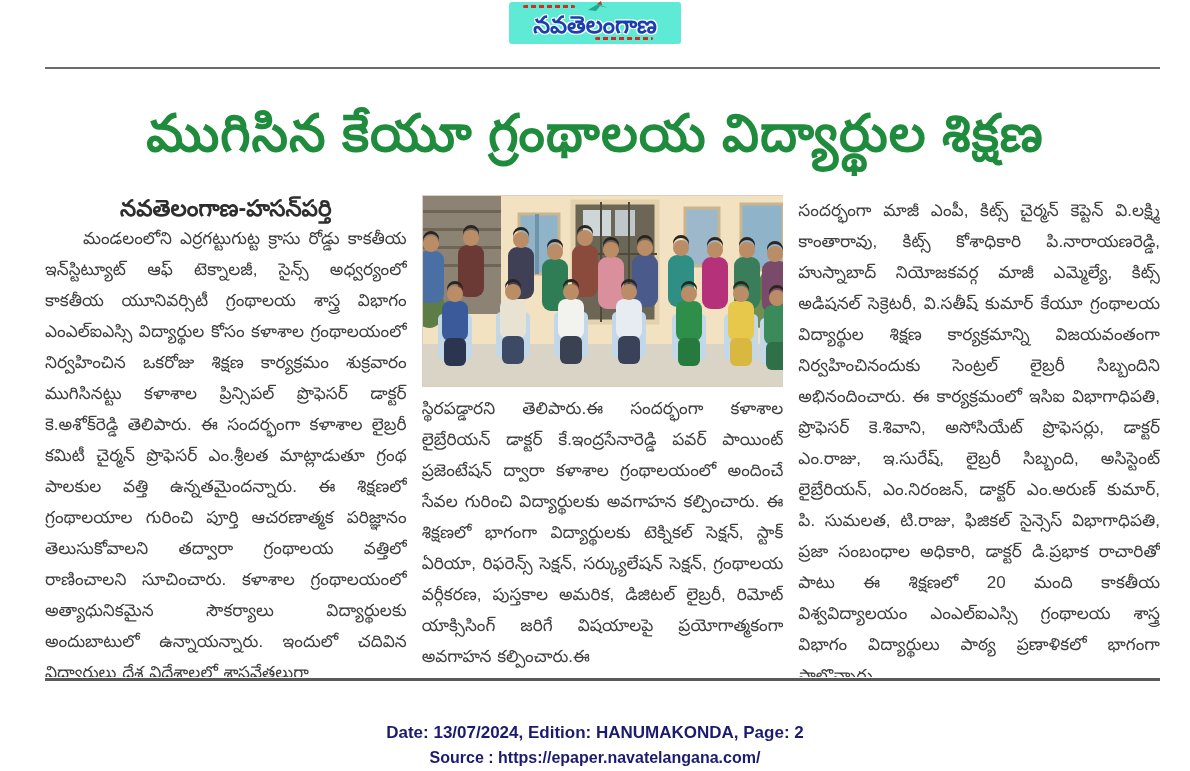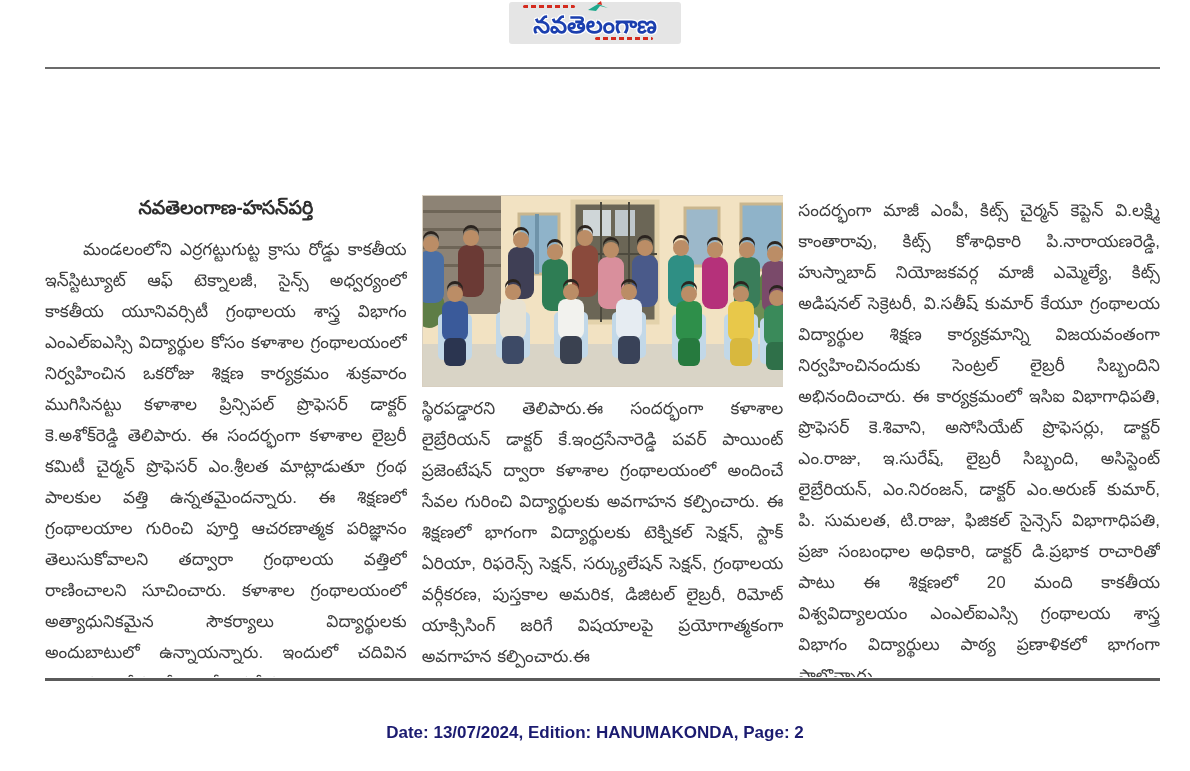--- a/index.html
+++ b/index.html
@@ -9,21 +9,21 @@
     font-family: "Liberation Sans", "DejaVu Sans", sans-serif;
     position: relative; overflow: hidden;
     color: #3d3d3d;
   }
   .page { width: 1190px; height: 771px; position: relative; background: #ffffff; }
 
   
   .masthead { position: absolute; top: 2px; left: 0; width: 100%; display: flex; justify-content: center; }
   .logo {
     position: relative;
-    background: #e5e5e5;
+    background: #5eead4;
     width: 172px; height: 42px;
     border-radius: 3px;
     display: flex; align-items: center; justify-content: center;
   }
   .logo-title {
     font-size: 24px; font-weight: bold; color: #1B3FAF;
     text-shadow: -1px -1px 0 #fff, 1px -1px 0 #fff, -1px 1px 0 #fff, 1px 1px 0 #fff;
     line-height: 1; padding-top: 4px;
     white-space: nowrap;
   }
@@ -55,22 +55,22 @@
     white-space: nowrap; overflow: hidden;
   }
 
   
   .columns {
     position: absolute; top: 195px; left: 45px; width: 1115px; height: 482px;
     display: flex; gap: 15px;
   }
   .col { width: 362px; height: 482px; overflow: hidden; }
   .dateline {
-    text-align: center; font-weight: bold; font-size: 19px; color: #2e2e2e;
-    margin-bottom: 13px; line-height: 26px;
+    text-align: center; font-weight: bold; font-size: 23px; color: #2e2e2e;
+    margin-bottom: 2px; line-height: 26px;
   }
   .body-text {
     font-size: 17px; line-height: 31px; text-align: justify; color: #3d3d3d;
     word-spacing: 1px;
   }
   .indent { text-indent: 38px; }
 
   
   .photo-frame {
     width: 362px; height: 192px; margin-bottom: 6px;
@@ -101,20 +101,21 @@
         <path d="M1 9 L11 3 L21 7 L13 5 L9 10 Z" fill="#1FA98D"></path>
         <path d="M10 3 L14 0 L15 4 Z" fill="#D42B1E"></path>
       </svg>
       <div class="logo-title">నవతెలంగాణ</div>
       <span class="logo-tagline-bottom"></span>
     </div>
   </header>
 
   <div class="rule-top"></div>
 
+  <h1 class="headline">ముగిసిన కేయూ గ్రంథాలయ విద్యార్థుల శిక్షణ</h1>
 
   <div class="columns">
 
     <div class="col">
       <div class="dateline">నవతెలంగాణ-హసన్‌పర్తి</div>
       <p class="body-text indent">మండలంలోని ఎర్రగట్టుగుట్ట క్రాసు రోడ్డు కాకతీయ ఇన్‌స్టిట్యూట్ ఆఫ్ టెక్నాలజీ, సైన్స్ అధ్వర్యంలో కాకతీయ యూనివర్సిటీ గ్రంథాలయ శాస్త్ర విభాగం ఎంఎల్ఐఎస్సి విద్యార్థుల కోసం కళాశాల గ్రంథాలయంలో నిర్వహించిన ఒకరోజు శిక్షణ కార్యక్రమం శుక్రవారం ముగిసినట్టు కళాశాల ప్రిన్సిపల్ ప్రొఫెసర్ డాక్టర్ కె.అశోక్‌రెడ్డి తెలిపారు. ఈ సందర్భంగా కళాశాల లైబ్రరీ కమిటీ చైర్మన్ ప్రొఫెసర్ ఎం.శ్రీలత మాట్లాడుతూ గ్రంథ పాలకుల వత్తి ఉన్నతమైందన్నారు. ఈ శిక్షణలో గ్రంథాలయాల గురించి పూర్తి ఆచరణాత్మక పరిజ్ఞానం తెలుసుకోవాలని తద్వారా గ్రంథాలయ వత్తిలో రాణించాలని సూచించారు. కళాశాల గ్రంథాలయంలో అత్యాధునికమైన సౌకర్యాలు విద్యార్థులకు అందుబాటులో ఉన్నాయన్నారు. ఇందులో చదివిన విద్యార్థులు దేశ విదేశాలలో శాస్త్రవేత్తలుగా</p>
     </div>
 
     <div class="col">
       <div class="photo-frame">
@@ -188,15 +189,16 @@
     <div class="col">
       <p class="body-text">సందర్భంగా మాజీ ఎంపీ, కిట్స్ చైర్మన్ కెప్టెన్ వి.లక్ష్మి కాంతారావు, కిట్స్ కోశాధికారి పి.నారాయణరెడ్డి, హుస్నాబాద్ నియోజకవర్గ మాజీ ఎమ్మెల్యే, కిట్స్ అడిషనల్ సెక్రెటరీ, వి.సతీష్ కుమార్ కేయూ గ్రంథాలయ విద్యార్థుల శిక్షణ కార్యక్రమాన్ని విజయవంతంగా నిర్వహించినందుకు సెంట్రల్ లైబ్రరీ సిబ్బందిని అభినందించారు. ఈ కార్యక్రమంలో ఇసిఐ విభాగాధిపతి, ప్రొఫెసర్ కె.శివాని, అసోసియేట్ ప్రొఫెసర్లు, డాక్టర్ ఎం.రాజు, ఇ.సురేష్, లైబ్రరీ సిబ్బంది, అసిస్టెంట్ లైబ్రేరియన్, ఎం.నిరంజన్, డాక్టర్ ఎం.అరుణ్ కుమార్, పి. సుమలత, టి.రాజు, ఫిజికల్ సైన్సెస్ విభాగాధిపతి, ప్రజా సంబంధాల అధికారి, డాక్టర్ డి.ప్రభాక రాచారితో పాటు ఈ శిక్షణలో 20 మంది కాకతీయ విశ్వవిద్యాలయం ఎంఎల్ఐఎస్సి గ్రంథాలయ శాస్త్ర విభాగం విద్యార్థులు పాఠ్య ప్రణాళికలో భాగంగా పాల్గొన్నారు.</p>
     </div>
 
   </div>
 
   <div class="rule-bottom"></div>
 
   <footer class="footer">
     <div class="footer-date">Date: 13/07/2024, Edition: HANUMAKONDA, Page: 2</div>
+    <div class="footer-source">Source : https://epaper.navatelangana.com/</div>
   </footer>
 
 </div>
 
 </body></html>

